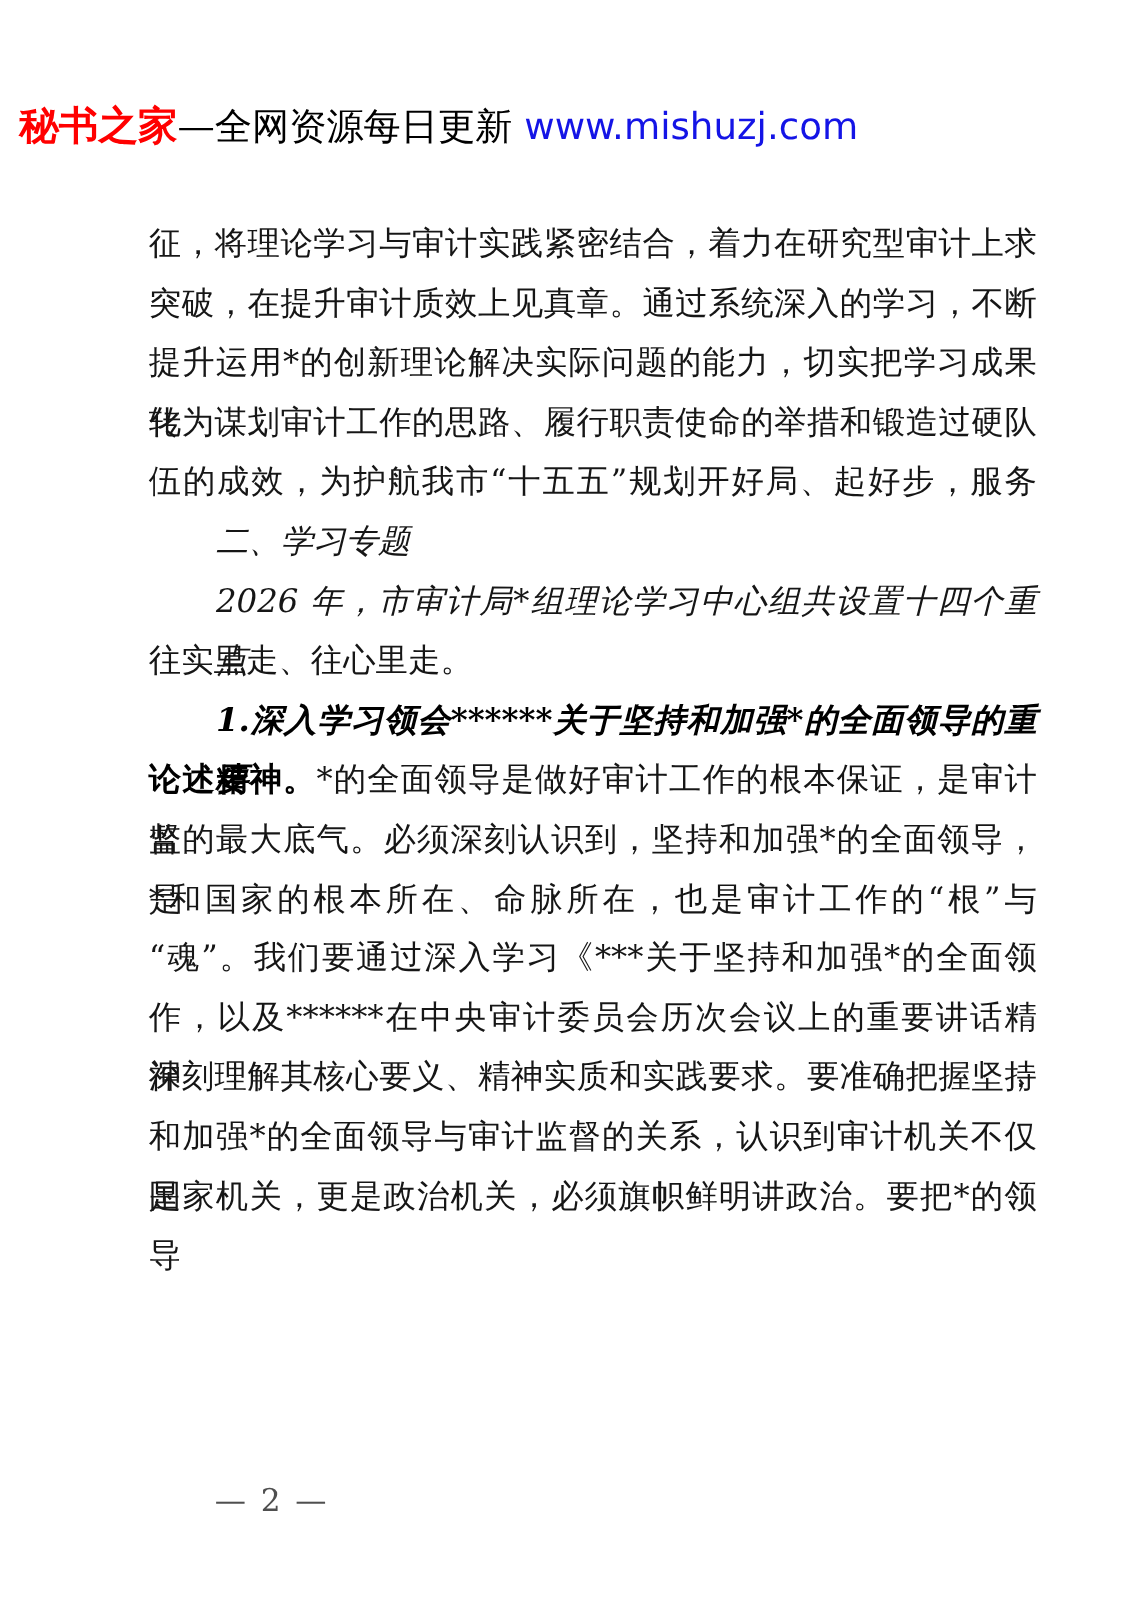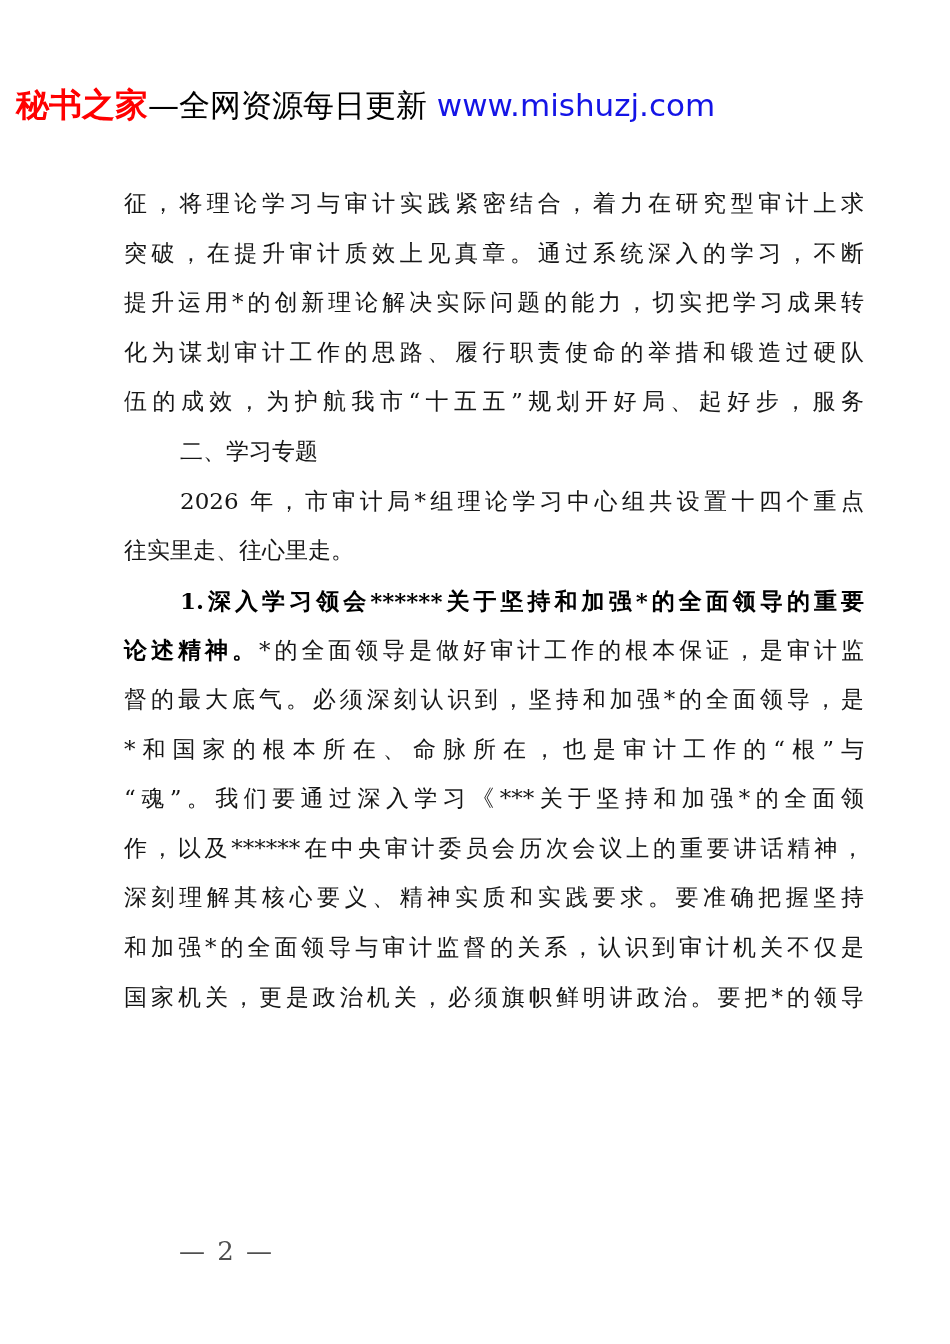--- a/index.html
+++ b/index.html
@@ -42,33 +42,34 @@
   
   .doc-body {
     position: absolute;
     top: 179px;
     left: 124px;
     width: 740px;
   }
   .doc-line {
     height: 49.6px;
     line-height: 49.6px;
-    font-size: 23px;
+    font-size: 27px;
     white-space: nowrap;
     text-align: left;
     color: #161616;
   }
   .doc-line.justify {
     white-space: normal;
     text-align: justify;
     text-align-last: justify;
     text-justify: inter-character;
   }
   .doc-line.indent {
     padding-left: 56px;
+    font-style: italic;
   }
   .doc-line .bold {
     font-weight: bold;
     color: #000000;
   }
   
   .page-number {
     position: absolute;
     left: 179px;
     top: 1236px;

